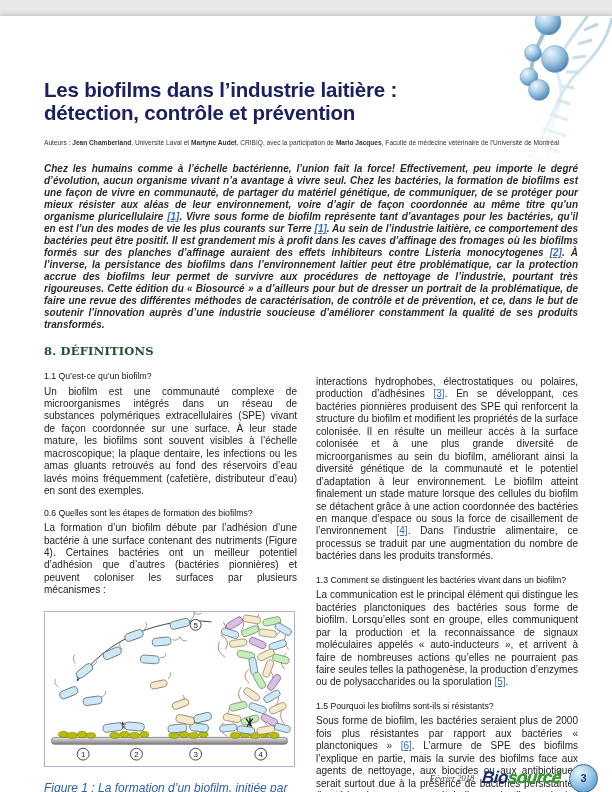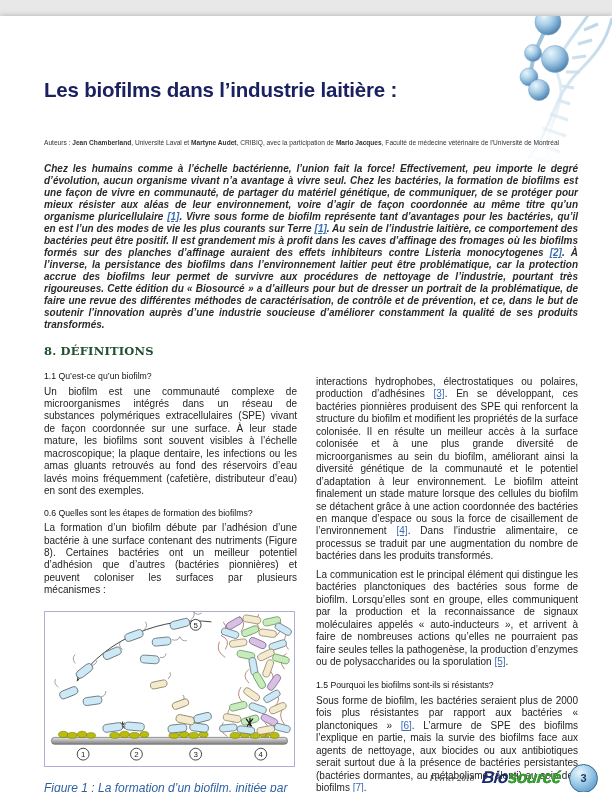--- a/index.html
+++ b/index.html
@@ -97,33 +97,34 @@
     </g>
     <circle cx="86" cy="6" r="13" fill="url(#sph)" stroke="#7da6c6" stroke-width=".6"></circle>
     <circle cx="71" cy="37" r="8.5" fill="url(#sph)" stroke="#7da6c6" stroke-width=".6"></circle>
     <circle cx="93" cy="43" r="13.5" fill="url(#sph)" stroke="#7da6c6" stroke-width=".6"></circle>
     <circle cx="67" cy="61" r="9" fill="url(#sph)" stroke="#7da6c6" stroke-width=".6"></circle>
     <circle cx="77" cy="74" r="10.5" fill="url(#sph)" stroke="#7da6c6" stroke-width=".6"></circle>
   </svg>
 
   <div class="title">
     <div>Les biofilms dans l’industrie laitière :</div>
+    <div>détection, contrôle et prévention</div>
   </div>
 
   <div class="authors"><span>Auteurs : </span><span style="font-weight: bold;">Jean Chamberland</span><span>, Université Laval et </span><span style="font-weight: bold;">Martyne Audet</span><span>, CRIBIQ, avec la participation de </span><span style="font-weight: bold;">Mario Jacques</span><span>, Faculté de médecine vétérinaire de l’Université de Montréal</span></div>
 
   <div class="intro"><span>Chez les humains comme à l’échelle bactérienne, l’union fait la force! Effectivement, peu importe le degré d’évolution, aucun organisme vivant n’a avantage à vivre seul. Chez les bactéries, la formation de biofilms est une façon de vivre en communauté, de partager du matériel génétique, de communiquer, de se protéger pour mieux résister aux aléas de leur environnement, voire d’agir de façon coordonnée au même titre qu’un organisme pluricellulaire </span><span class="ref">[1]</span><span>. Vivre sous forme de biofilm représente tant d’avantages pour les bactéries, qu’il en est l’un des modes de vie les plus courants sur Terre </span><span class="ref">[1]</span><span>. Au sein de l’industrie laitière, ce comportement des bactéries peut être positif. Il est grandement mis à profit dans les caves d’affinage des fromages où les biofilms formés sur des planches d’affinage auraient des effets inhibiteurs contre Listeria monocytogenes </span><span class="ref">[2]</span><span>. À l’inverse, la persistance des biofilms dans l’environnement laitier peut être problématique, car la protection accrue des biofilms leur permet de survivre aux procédures de nettoyage de l’industrie, pourtant très rigoureuses. Cette édition du « Biosourcé » a d’ailleurs pour but de dresser un portrait de la problématique, de faire une revue des différentes méthodes de caractérisation, de contrôle et de prévention, et ce, dans le but de soutenir l’innovation auprès d’une industrie soucieuse d’améliorer constamment la qualité de ses produits transformés.</span></div>
 
   <div class="section-head">8. DÉFINITIONS</div>
 
   <div class="col col-left">
     <div class="sub-head">1.1 Qu’est-ce qu’un biofilm?</div>
     <p class="body-p">Un biofilm est une communauté complexe de microorganismes intégrés dans un réseau de substances polymériques extracellulaires (SPE) vivant de façon coordonnée sur une surface. À leur stade mature, les biofilms sont souvent visibles à l’échelle macroscopique; la plaque dentaire, les infections ou les amas gluants retrouvés au fond des réservoirs d’eau lavés moins fréquemment (cafetière, distributeur d’eau) en sont des exemples.</p>
     <div class="sub-head">0.6 Quelles sont les étapes de formation des biofilms?</div>
-    <p class="body-p">La formation d’un biofilm débute par l’adhésion d’une bactérie à une surface contenant des nutriments (Figure 8). Certaines bactéries ont un meilleur potentiel d’adhésion que d’autres (bactéries pionnières) et peuvent coloniser les surfaces par plusieurs mécanismes :</p>
+    <p class="body-p">La formation d’un biofilm débute par l’adhésion d’une bactérie à une surface contenant des nutriments (Figure 4). Certaines bactéries ont un meilleur potentiel d’adhésion que d’autres (bactéries pionnières) et peuvent coloniser les surfaces par plusieurs mécanismes :</p>
 
     
     <svg class="figure-box" viewBox="0 0 251 156">
       <defs>
         <linearGradient id="barg" x1="0" y1="0" x2="0" y2="1">
           <stop offset="0%" stop-color="#e8e8e8"></stop>
           <stop offset="45%" stop-color="#b5b5b5"></stop>
           <stop offset="100%" stop-color="#7e7e7e"></stop>
         </linearGradient>
       </defs>
@@ -241,20 +242,21 @@
         <circle cx="152" cy="13" r="5.5" fill="#fff" stroke="#333" stroke-width=".9"></circle>
         <text x="152" y="16">5</text>
       </g>
     </svg>
 
     <div class="figure-caption">Figure 1 : La formation d’un biofilm, initiée par la formation d’une couche de conditionnement (1), suivie de l’adhésion des bactéries pionnières (2), du développement du biofilm (3), de l’atteinte d’un stade mature (4) et de la dispersion du biofilm (5). Crédit J. Chamberland.</div>
   </div>
 
   <div class="col col-right">
     <p class="body-p"><span>interactions hydrophobes, électrostatiques ou polaires, production d’adhésines </span><span class="ref">[3]</span><span>. En se développant, ces bactéries pionnières produisent des SPE qui renforcent la structure du biofilm et modifient les propriétés de la surface colonisée. Il en résulte un meilleur accès à la surface colonisée et à une plus grande diversité de microorganismes au sein du biofilm, améliorant ainsi la diversité génétique de la communauté et le potentiel d’adaptation à leur environnement. Le biofilm atteint finalement un stade mature lorsque des cellules du biofilm se détachent grâce à une action coordonnée des bactéries en manque d’espace ou sous la force de cisaillement de l’environnement </span><span class="ref">[4]</span><span>. Dans l’industrie alimentaire, ce processus se traduit par une augmentation du nombre de bactéries dans les produits transformés.</span></p>
+    <div class="sub-head" style="margin-top:12px;">1.3 Comment se distinguent les bactéries vivant dans un biofilm?</div>
     <p class="body-p"><span>La communication est le principal élément qui distingue les bactéries planctoniques des bactéries sous forme de biofilm. Lorsqu’elles sont en groupe, elles communiquent par la production et la reconnaissance de signaux moléculaires appelés « auto-inducteurs », et arrivent à faire de nombreuses actions qu’elles ne pourraient pas faire seules telles la pathogenèse, la production d’enzymes ou de polysaccharides ou la sporulation </span><span class="ref">[5]</span><span>.</span></p>
     <div class="sub-head" style="margin-top:12px;">1.5 Pourquoi les biofilms sont-ils si résistants?</div>
     <p class="body-p"><span>Sous forme de biofilm, les bactéries seraient plus de 2000 fois plus résistantes par rapport aux bactéries « planctoniques » </span><span class="ref">[6]</span><span>. L’armure de SPE des biofilms l’explique en partie, mais la survie des biofilms face aux agents de nettoyage, aux biocides ou aux antibiotiques serait surtout due à la présence de bactéries persistantes (bactéries dormantes, au métabolisme ralenti) au sein des biofilms </span><span class="ref">[7]</span><span>.</span></p>
   </div>
 
   <div class="footer">
     <span class="footer-date">Février 2018</span>
     <span class="logo"><span class="logo-bio">Bio</span><span class="logo-source">sourcé</span></span>
     <span class="page-circle">3</span>
   </div>

